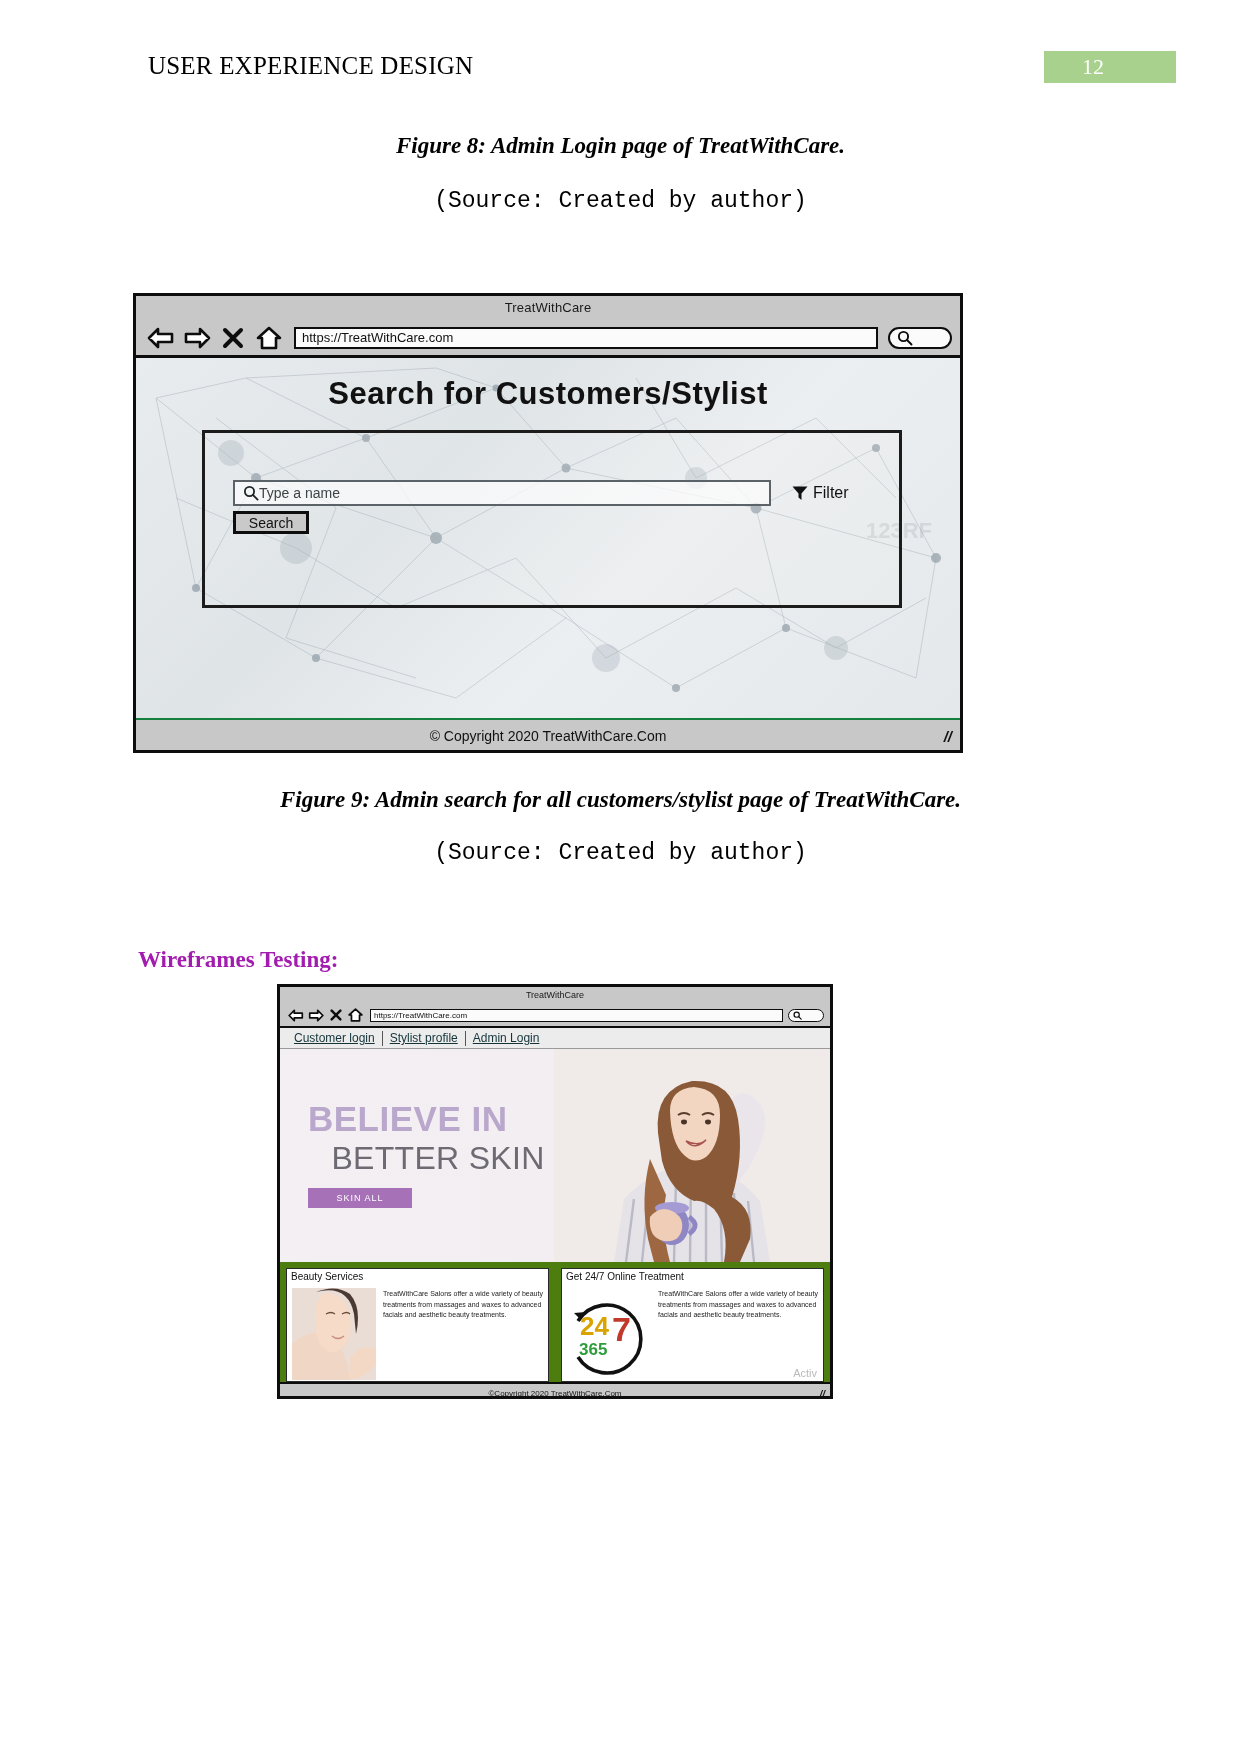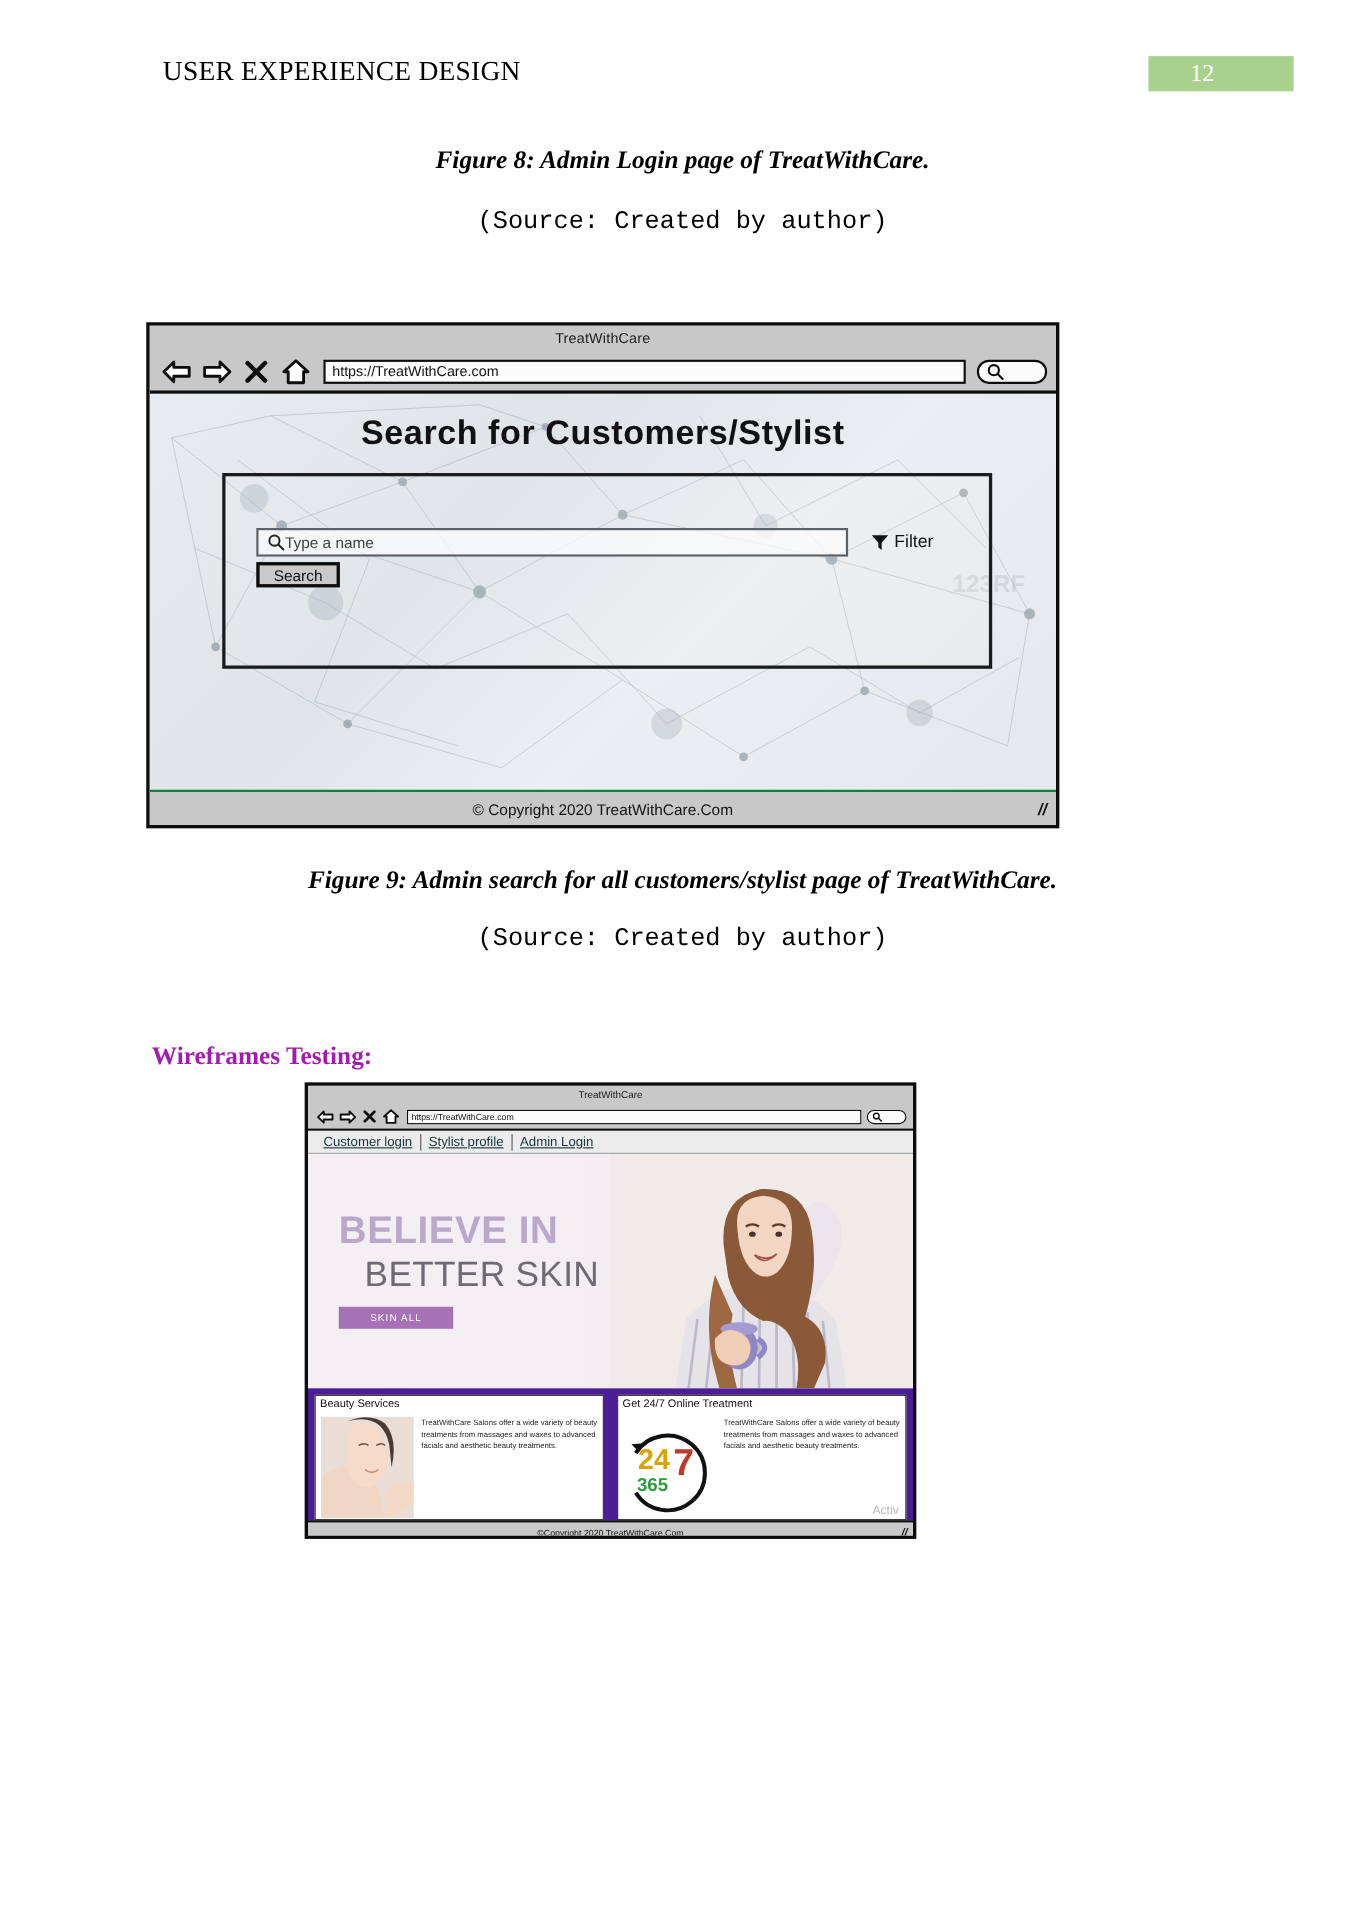--- a/index.html
+++ b/index.html
@@ -328,21 +328,21 @@
   .hero-photo {
     position: absolute;
     right: 0; top: 0;
     width: 276px; height: 213px;
     overflow: hidden;
     background: #efe8e4;
   }
   .cards-row {
     display: flex;
     height: 120px;
-    background: #4c1d95;
+    background: #4d7c0f;
     padding: 6px 6px 0 6px;
     box-sizing: border-box;
     gap: 12px;
   }
   .info-card {
     flex: 1 1 0;
     border: 1px solid #2a2a2a;
     box-sizing: border-box;
     position: relative;
     background: #fff;

